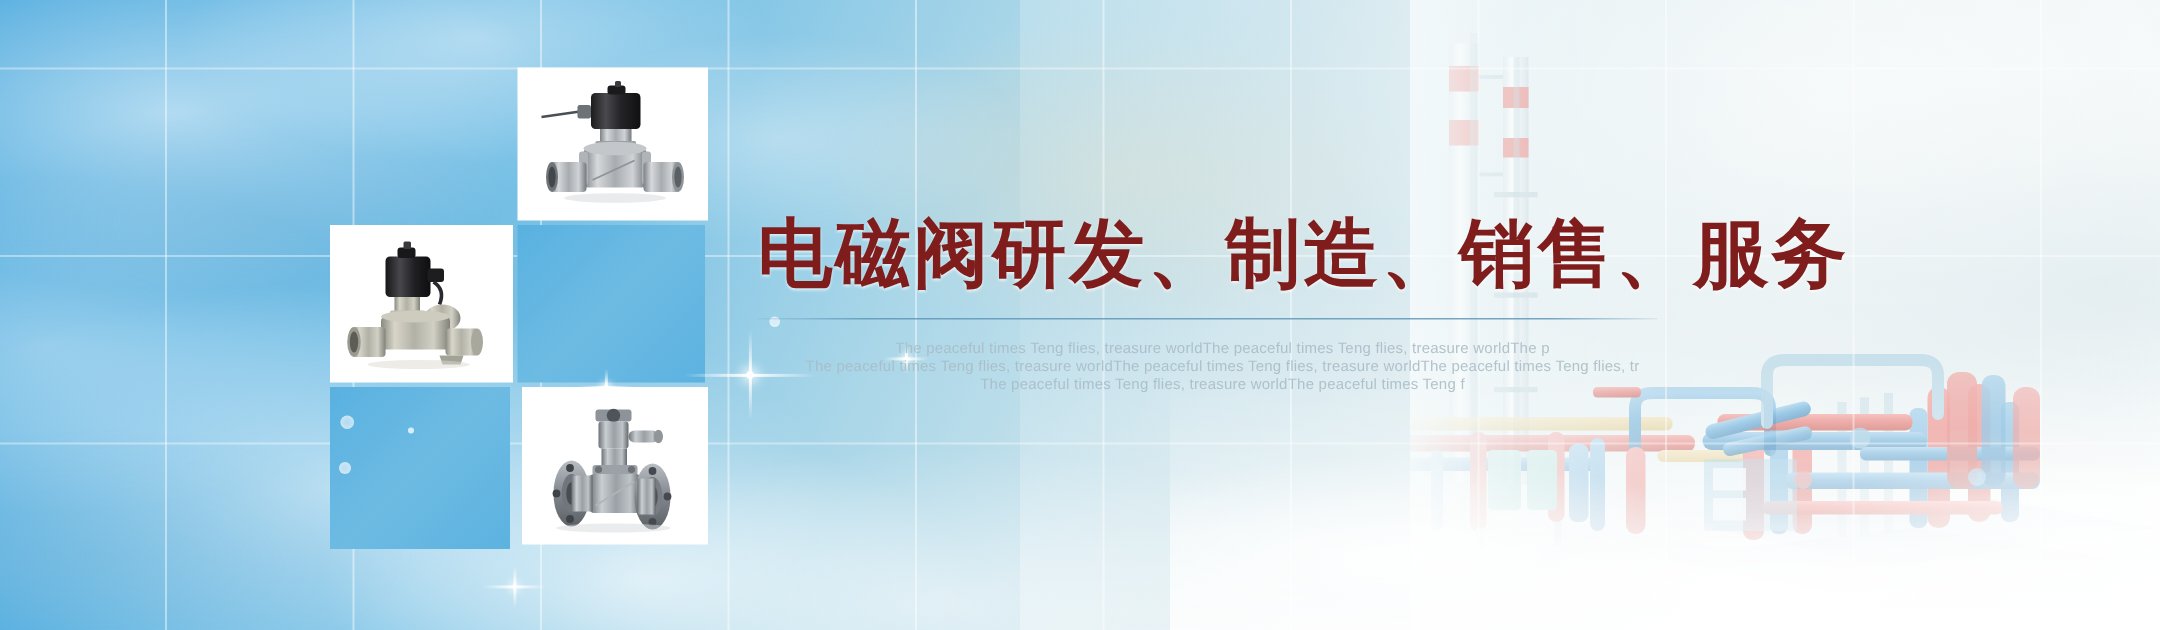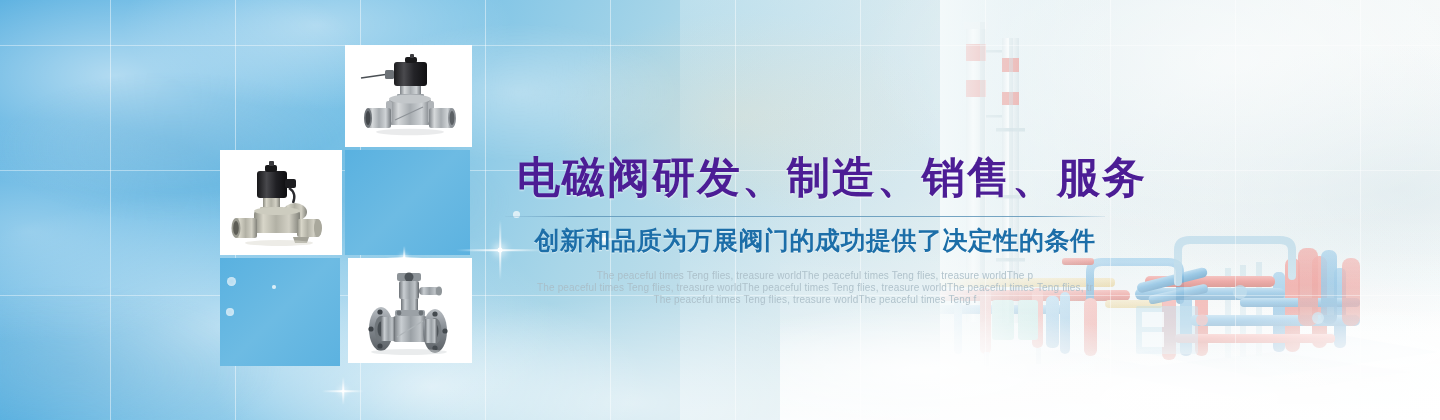--- a/index.html
+++ b/index.html
@@ -115,23 +115,23 @@
   .bokeh{
     position:absolute;border-radius:50%;
     background:rgba(255,255,255,.42);
     box-shadow:inset 0 0 6px rgba(255,255,255,.7);
     pointer-events:none;
   }
 
   
   .copy{position:absolute;left:505px;top:140px;width:620px;text-align:center;}
   .headline{
-    margin:12px;
-    font-size:43px;line-height:1.18;font-weight:700;
-    color:#4c1d95;
+    margin:0;
+    font-size:50px;line-height:1.18;font-weight:700;
+    color:#7f1d1d;
     letter-spacing:2px;
     white-space:nowrap;
     text-shadow:0 1px 2px rgba(255,255,255,.65);
   }
   .rule{
     width:600px;height:1px;margin:13px 0 8px 0;
     background:linear-gradient(90deg, rgba(120,170,200,.15), rgba(95,150,185,.85) 12%, rgba(95,150,185,.85) 88%, rgba(120,170,200,.15));
   }
   .subhead{
     margin:0;
@@ -462,21 +462,20 @@
   </div>
 
   <div class="bokeh" style="left:227px;top:277px;width:9px;height:9px;"></div>
   <div class="bokeh" style="left:272px;top:285px;width:4px;height:4px;"></div>
   <div class="bokeh" style="left:226px;top:308px;width:8px;height:8px;"></div>
   <div class="bokeh" style="left:513px;top:211px;width:7px;height:7px;"></div>
 
   <div class="copy">
     <h1 class="headline">电磁阀研发、制造、销售、服务</h1>
     <div class="rule"></div>
-    <h2 class="subhead">创新和品质为万展阀门的成功提供了决定性的条件</h2>
     <div class="blurb">
       <div>The peaceful times Teng flies, treasure worldThe peaceful times Teng flies, treasure worldThe p</div>
       <div>The peaceful times Teng flies, treasure worldThe peaceful times Teng flies, treasure worldThe peaceful times Teng flies, tr</div>
       <div>The peaceful times Teng flies, treasure worldThe peaceful times Teng f</div>
     </div>
   </div>
 
 </div>
 
 </body></html>

